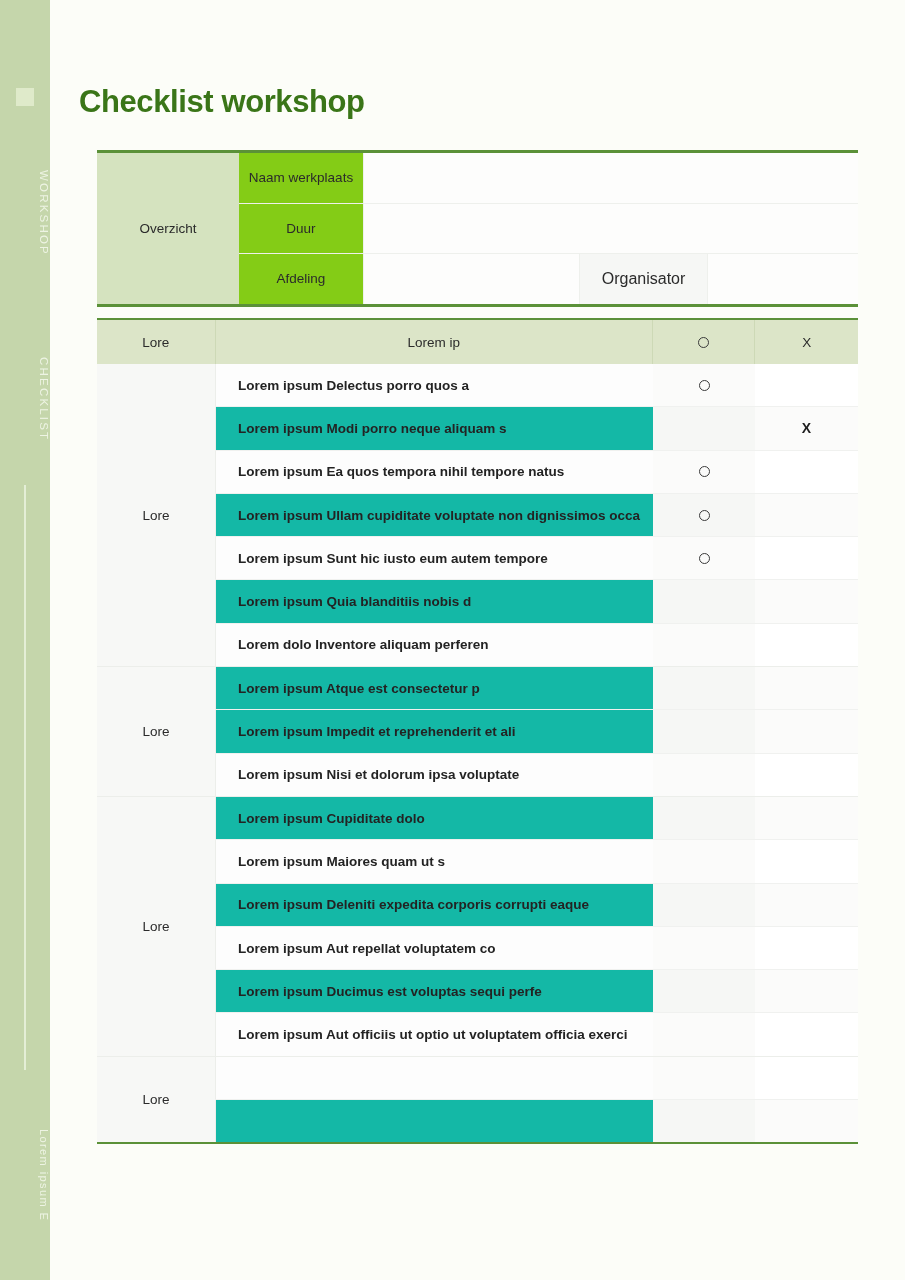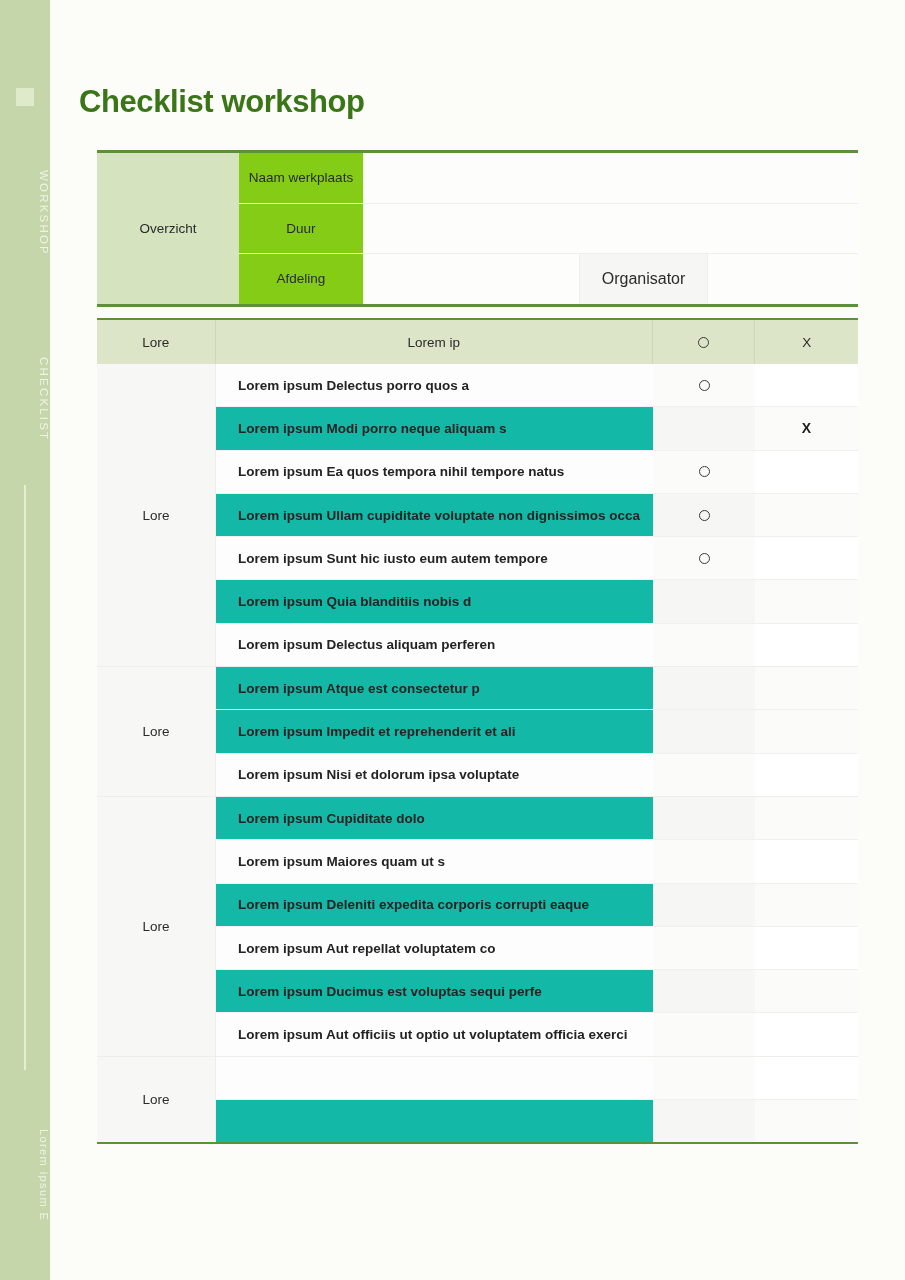--- a/index.html
+++ b/index.html
@@ -324,21 +324,21 @@
                 <span class="mark-circle"></span>
               </div>
               <div class="cl-c-no"></div>
             </div>
             <div class="cl-row even">
               <div class="cl-c-text">Lorem ipsum Quia blanditiis nobis d</div>
               <div class="cl-c-ok"></div>
               <div class="cl-c-no"></div>
             </div>
             <div class="cl-row odd">
-              <div class="cl-c-text">Lorem ipsum Delectus aliquam perferen</div>
+              <div class="cl-c-text">Lorem dolo Inventore aliquam perferen</div>
               <div class="cl-c-ok"></div>
               <div class="cl-c-no"></div>
             </div>
           </div>
         </div>
         <div class="cl-group">
           <div class="cl-glabel">Lore</div>
           <div class="cl-rows">
             <div class="cl-row even">
               <div class="cl-c-text">Lorem ipsum Atque est consectetur p</div>

